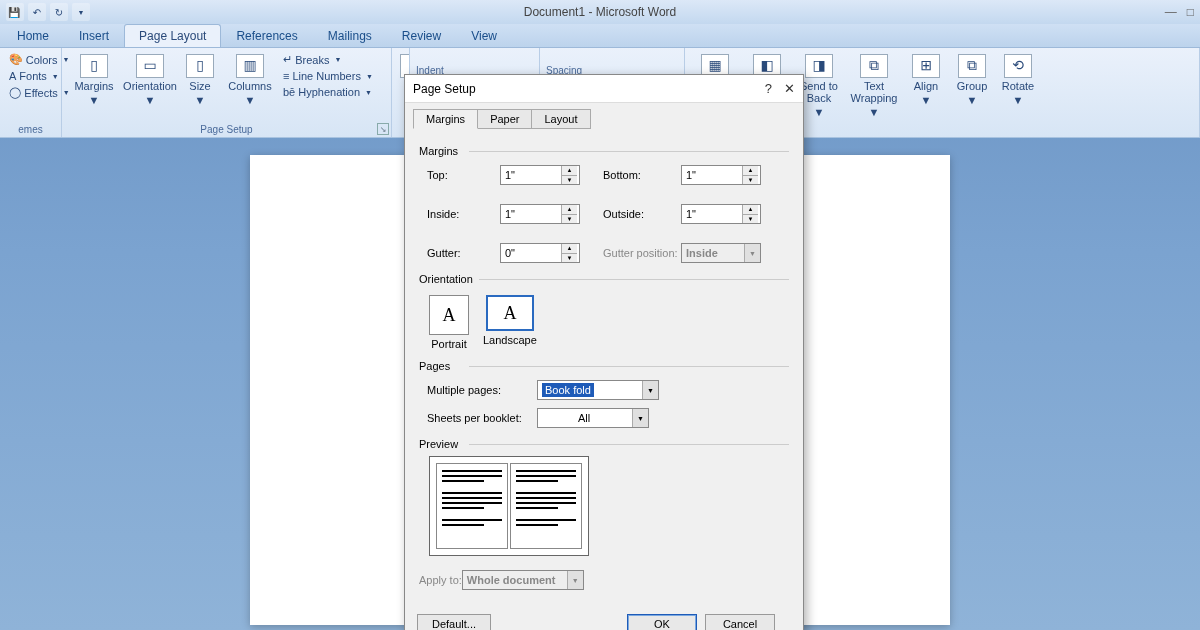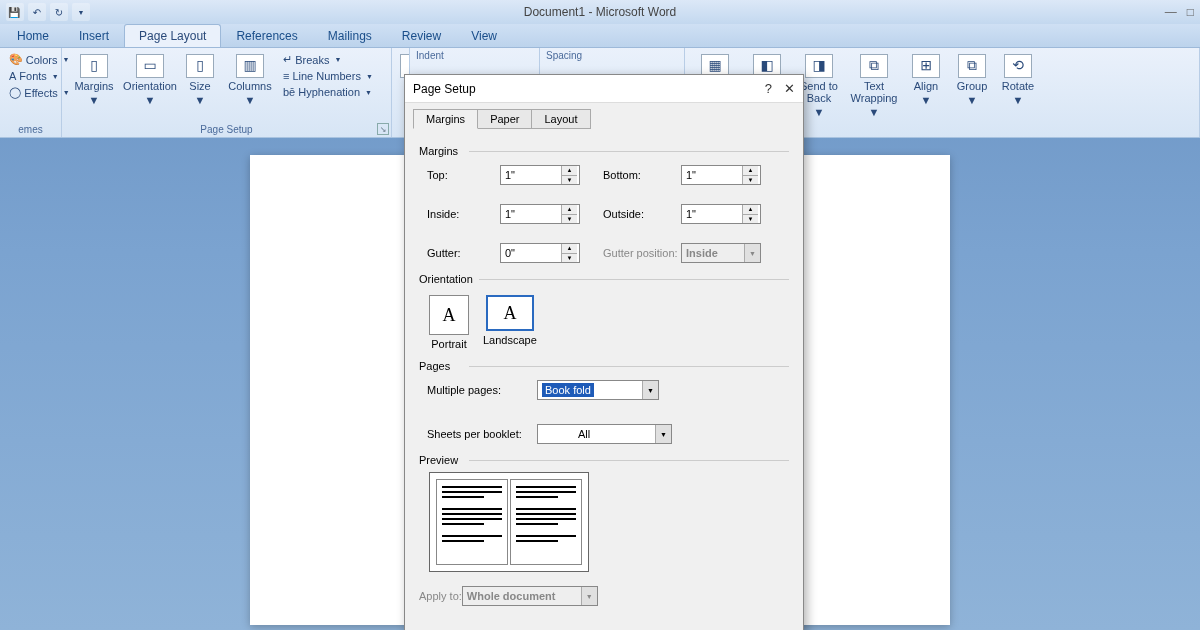--- a/index.html
+++ b/index.html
@@ -21,21 +21,21 @@
 .ribbon { height: 90px; background: linear-gradient(180deg, #eaf1fb 0%, #d7e5f5 100%); border-bottom: 1px solid #a9c3e0; display: flex; font-size: 11px; color: #2a4a7a; }
 .group { border-right: 1px solid #b8cde6; padding: 4px 6px 2px 6px; display: flex; flex-direction: column; justify-content: space-between; position: relative; }
 .group-title { text-align: center; font-size: 10px; color: #4a6a9a; padding-top: 2px; }
 .group-body { display: flex; align-items: flex-start; gap: 4px; flex: 1; }
 .vstack { display: flex; flex-direction: column; gap: 2px; }
 .rbtn { display: flex; align-items: center; gap: 3px; padding: 1px 3px; white-space: nowrap; }
 .rbtn .drop { font-size: 7px; margin-left: 2px; }
 .bigbtn { display: flex; flex-direction: column; align-items: center; justify-content: flex-start; width: 52px; padding: 2px; gap: 2px; text-align: center; line-height: 1.1; }
 .bigbtn .icon { width: 28px; height: 24px; background: #fff; border: 1px solid #9ab; display: flex; align-items: center; justify-content: center; font-size: 14px; }
 .group-launcher { position: absolute; right: 2px; bottom: 2px; width: 12px; height: 12px; border: 1px solid #8aa; font-size: 8px; display: flex; align-items: center; justify-content: center; color: #678; }
-.indent-spacing-label { font-size: 10px; color: #4a6a9a; padding-bottom: 4px; }
+.indent-spacing-label { font-size: 10px; color: #4a6a9a; padding-bottom: 4px; margin-top: 15px; }
 
 
 .docarea { position: absolute; left: 250px; top: 155px; width: 700px; height: 470px; background: #fff; box-shadow: 0 2px 8px rgba(0,0,0,0.25); }
 
 
 .dialog { position: absolute; left: 404px; top: 74px; width: 400px; background: #f0f0f0; border: 1px solid #888; box-shadow: 3px 3px 10px rgba(0,0,0,0.3); font-size: 11px; color: #000; }
 .dlg-title { height: 28px; display: flex; align-items: center; justify-content: space-between; padding: 0 8px; background: #fff; border-bottom: 1px solid #ddd; }
 .dlg-title-text { font-size: 12px; }
 .dlg-title-ctrls { display: flex; gap: 12px; font-size: 13px; color: #333; }
 .dlg-tabs { display: flex; padding: 6px 8px 0 8px; background: #f0f0f0; }
@@ -53,21 +53,21 @@
 .spinner .spins div { flex: 1; display: flex; align-items: center; justify-content: center; font-size: 6px; background: #eee; border-bottom: 1px solid #aaa; }
 .spinner .spins div:last-child { border-bottom: none; }
 .sel { border: 1px solid #888; background: #fff; height: 20px; width: 80px; display: flex; align-items: center; padding: 0 4px; font-size: 11px; position: relative; }
 .sel.disabled { background: #eee; color: #888; font-weight: bold; }
 .sel .drop { position: absolute; right: 0; top: 0; bottom: 0; width: 16px; background: #e0e0e0; border-left: 1px solid #aaa; display: flex; align-items: center; justify-content: center; font-size: 7px; }
 .orient-row { display: flex; gap: 14px; padding: 6px 0 4px 10px; }
 .orient-item { display: flex; flex-direction: column; align-items: center; gap: 3px; font-size: 11px; }
 .orient-box { width: 40px; height: 40px; border: 1px solid #888; background: #fff; display: flex; align-items: center; justify-content: center; font-size: 18px; font-family: serif; }
 .orient-box.landscape { width: 48px; height: 36px; }
 .orient-item.selected .orient-box { border: 2px solid #2a6ac0; }
-.pages-grid { display: grid; grid-template-columns: 100px 120px; gap: 24px 10px; padding: 4px 0 4px 8px; align-items: center; }
+.pages-grid { display: grid; grid-template-columns: 100px 120px; gap: 8px 10px; padding: 4px 0 4px 8px; align-items: center; }
 .sel.highlighted { background: #fff; }
 .sel.highlighted .seltext { background: #1e5bb8; color: #fff; padding: 1px 3px; }
 .preview-box { width: 160px; height: 100px; border: 1px solid #666; background: #fff; margin: 6px 0 4px 10px; display: flex; padding: 6px; gap: 2px; }
 .preview-page { flex: 1; border: 1px solid #888; padding: 6px 5px; display: flex; flex-direction: column; gap: 3px; }
 .preview-page .line { height: 2px; background: #000; }
 .preview-page .line.short { width: 70%; }
 .apply-row { display: flex; align-items: center; gap: 0; padding: 10px 0 4px 0; color: #888; }
 .dlg-buttons { display: flex; justify-content: space-between; padding: 8px 28px 12px 12px; align-items: center; }
 .btn { border: 1px solid #999; background: #e8e8e8; padding: 3px 14px; font-size: 11px; min-width: 70px; text-align: center; }
 .btn.primary { border: 1px solid #1e5bb8; box-shadow: inset 0 0 0 1px #7aa8e0; }
@@ -309,21 +309,21 @@
     </div>
 
     <div class="fieldset-label"><span>Pages</span></div>
     <div class="pages-grid">
       <label>Multiple pages:</label>
       <div class="sel highlighted" style="width:122px;">
         <span class="seltext">Book fold</span>
         <div class="drop">▼</div>
       </div>
       <label>Sheets per booklet:</label>
-      <div class="sel" style="width:135px;padding-left:40px;">
+      <div class="sel" style="width:112px;padding-left:40px;">
         <span>All</span>
         <div class="drop">▼</div>
       </div>
     </div>
 
     <div class="fieldset-label"><span>Preview</span></div>
     <div class="preview-box">
       <div class="preview-page">
         <div class="line"></div>
           <div class="line"></div>
@@ -347,21 +347,21 @@
           <div class="line"></div>
           <div class="line short"></div>
         <div style="height:4px;"></div>
         <div class="line"></div>
           <div class="line short"></div>
       </div>
     </div>
 
     <div class="apply-row">
       <label>Apply to:</label>
-      <div class="sel disabled" style="width:136px;">
+      <div class="sel disabled" style="width:122px;">
         <span>Whole document</span>
         <div class="drop">▼</div>
       </div>
     </div>
   </div>
 
   <div class="dlg-buttons">
     <div class="btn">Default...</div>
     <div class="right-btns">
       <div class="btn primary">OK</div>

